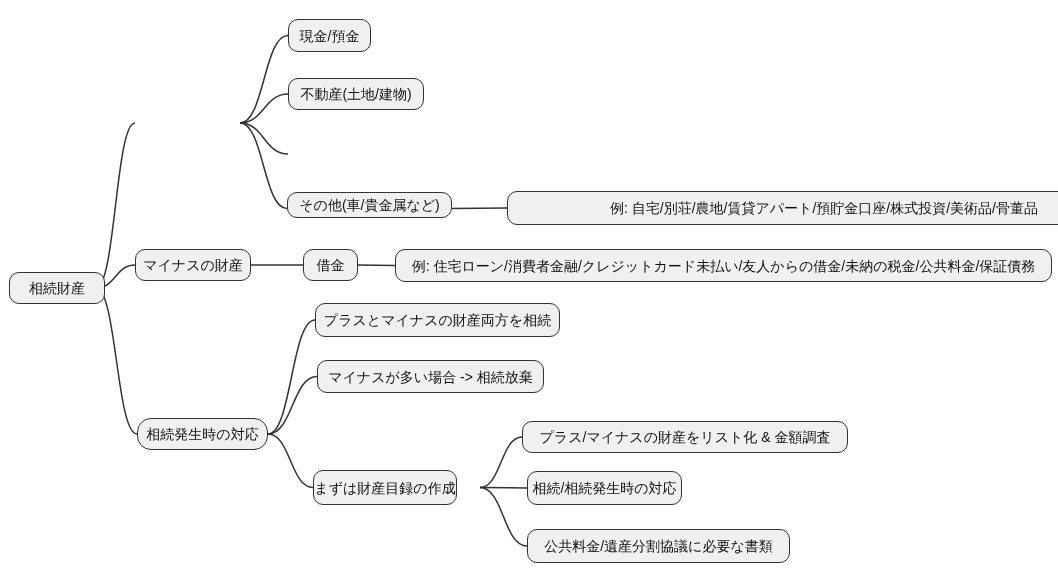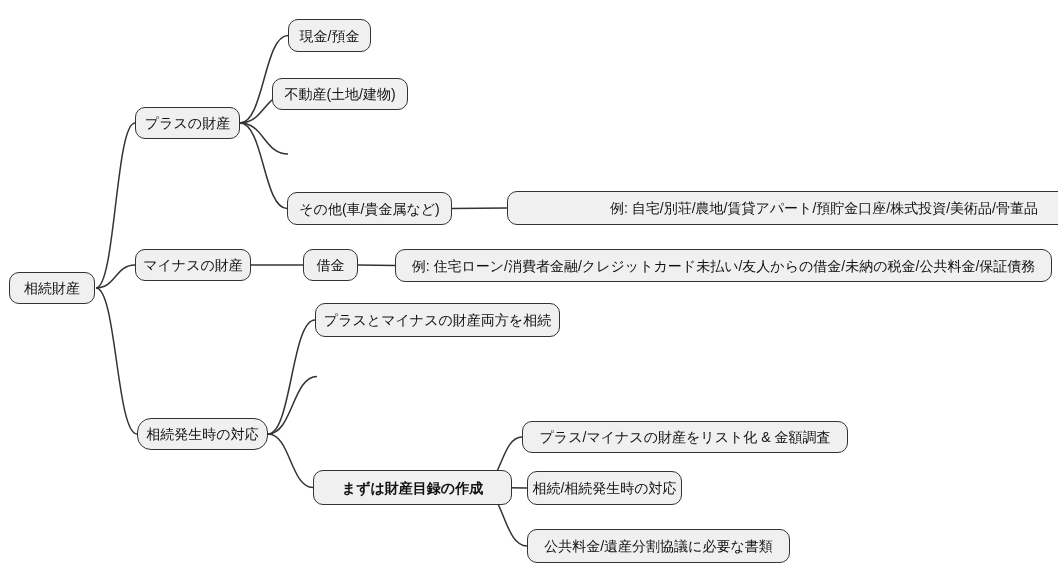--- a/index.html
+++ b/index.html
@@ -55,28 +55,28 @@
       <path d="M251,265 L303,265" fill="none" stroke="#333333" stroke-width="1.5"></path>
       <path d="M358,265 L395,265.5" fill="none" stroke="#333333" stroke-width="1.5"></path>
       <path d="M268,434 C291.5,434 291.5,320 315,320" fill="none" stroke="#333333" stroke-width="1.5"></path>
       <path d="M268,434 C292.5,434 292.5,376.5 317,376.5" fill="none" stroke="#333333" stroke-width="1.5"></path>
       <path d="M268,434 C290.5,434 290.5,487.5 313,487.5" fill="none" stroke="#333333" stroke-width="1.5"></path>
       <path d="M480,487.5 C501,487.5 501,437 522,437" fill="none" stroke="#333333" stroke-width="1.5"></path>
       <path d="M480,487.5 L527,488" fill="none" stroke="#333333" stroke-width="1.5"></path>
       <path d="M480,487.5 C503.5,487.5 503.5,546 527,546" fill="none" stroke="#333333" stroke-width="1.5"></path>
     </svg>
 
-<div class="node" style="left: 9px; top: 272px; width: 86px; height: 32px;">相続財産</div>
-    <div class="node" style="left: 135px; top: 107px; width: 105px; height: 32px;">プラスの財産</div>
+<div class="node" style="left: 9px; top: 272px; width: 96px; height: 32px;">相続財産</div>
     <div class="node" style="left: 135px; top: 249px; width: 116px; height: 32px;">マイナスの財産</div>
     <div class="node" style="left: 137px; top: 418px; width: 131px; height: 32px; border-radius: 14px;">相続発生時の対応</div>
     <div class="node" style="left: 288px; top: 19px; width: 83px; height: 33px;">現金/預金</div>
-    <div class="node" style="left: 272px; top: 78px; width: 136px; height: 32px;">不動産(土地/建物)</div>
-    <div class="node" style="left: 287px; top: 192px; width: 165px; height: 33px;">その他(車/貴金属など)</div>
+    <div class="node" style="left: 288px; top: 78px; width: 136px; height: 32px;">不動産(土地/建物)</div>
+    <div class="node" style="left: 287px; top: 192px; width: 165px; height: 26px;">その他(車/貴金属など)</div>
     <div class="node" style="left: 507px; top: 191px; width: 634px; height: 34px;">例: 自宅/別荘/農地/賃貸アパート/預貯金口座/株式投資/美術品/骨董品</div>
     <div class="node" style="left: 303px; top: 249px; width: 55px; height: 32px;">借金</div>
     <div class="node" style="left: 395px; top: 249px; width: 657px; height: 33px;">例: 住宅ローン/消費者金融/クレジットカード未払い/友人からの借金/未納の税金/公共料金/保証債務</div>
     <div class="node" style="left: 315px; top: 303px; width: 245px; height: 34px;">プラスとマイナスの財産両方を相続</div>
-    <div class="node" style="left: 313px; top: 470px; width: 199px; height: 35px; font-weight: bold;">まずは財産目録の作成</div>
+    <div class="node" style="left: 317px; top: 360px; width: 227px; height: 33px;">マイナスが多い場合 -&gt; 相続放棄</div>
+    <div class="node" style="left: 313px; top: 470px; width: 144px; height: 35px;">まずは財産目録の作成</div>
     <div class="node" style="left: 522px; top: 421px; width: 326px; height: 32px;">プラス/マイナスの財産をリスト化 &amp; 金額調査</div>
     <div class="node" style="left: 527px; top: 471px; width: 155px; height: 34px;">相続/相続発生時の対応</div>
     <div class="node" style="left: 527px; top: 529px; width: 263px; height: 34px;">公共料金/遺産分割協議に必要な書類</div>
   </div>
 
 </body></html>

